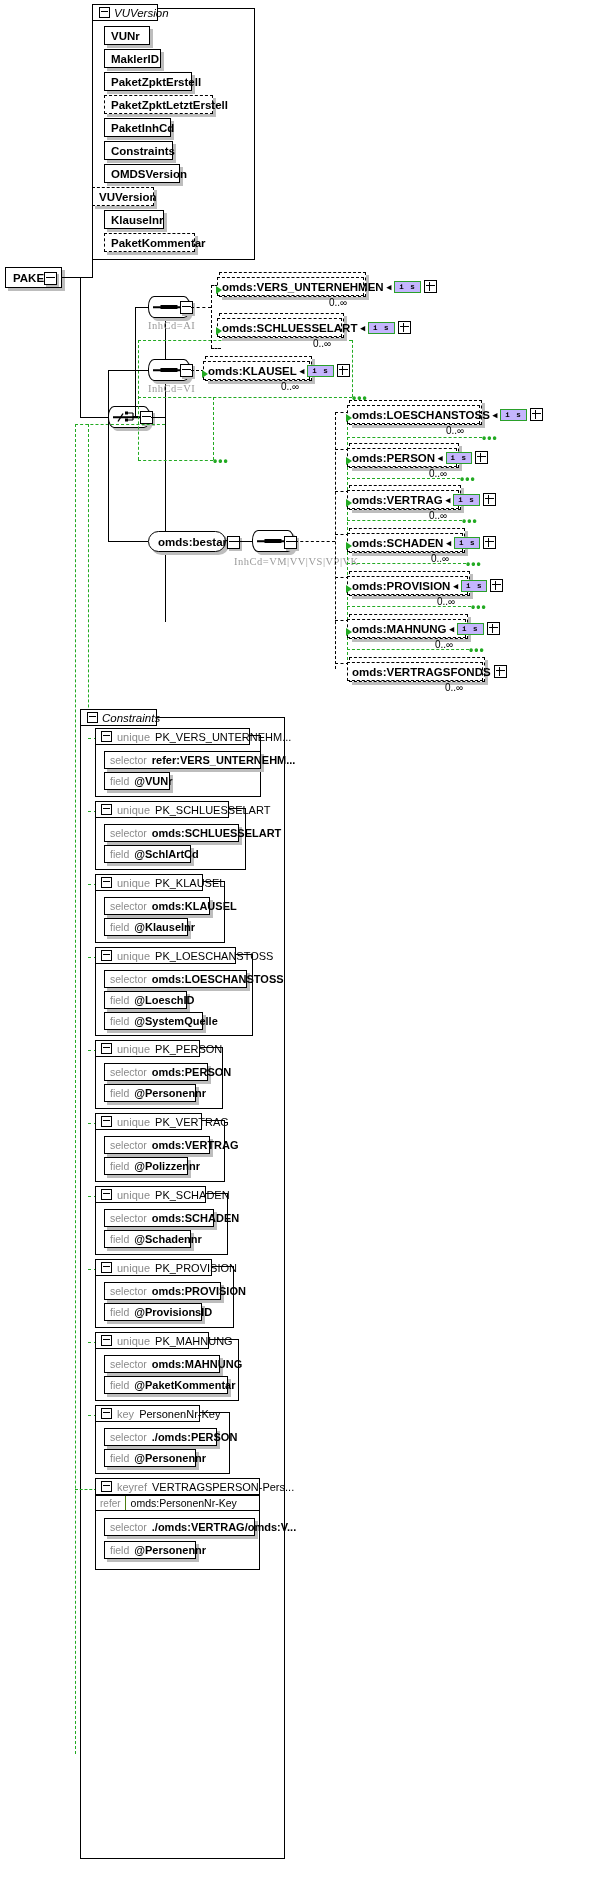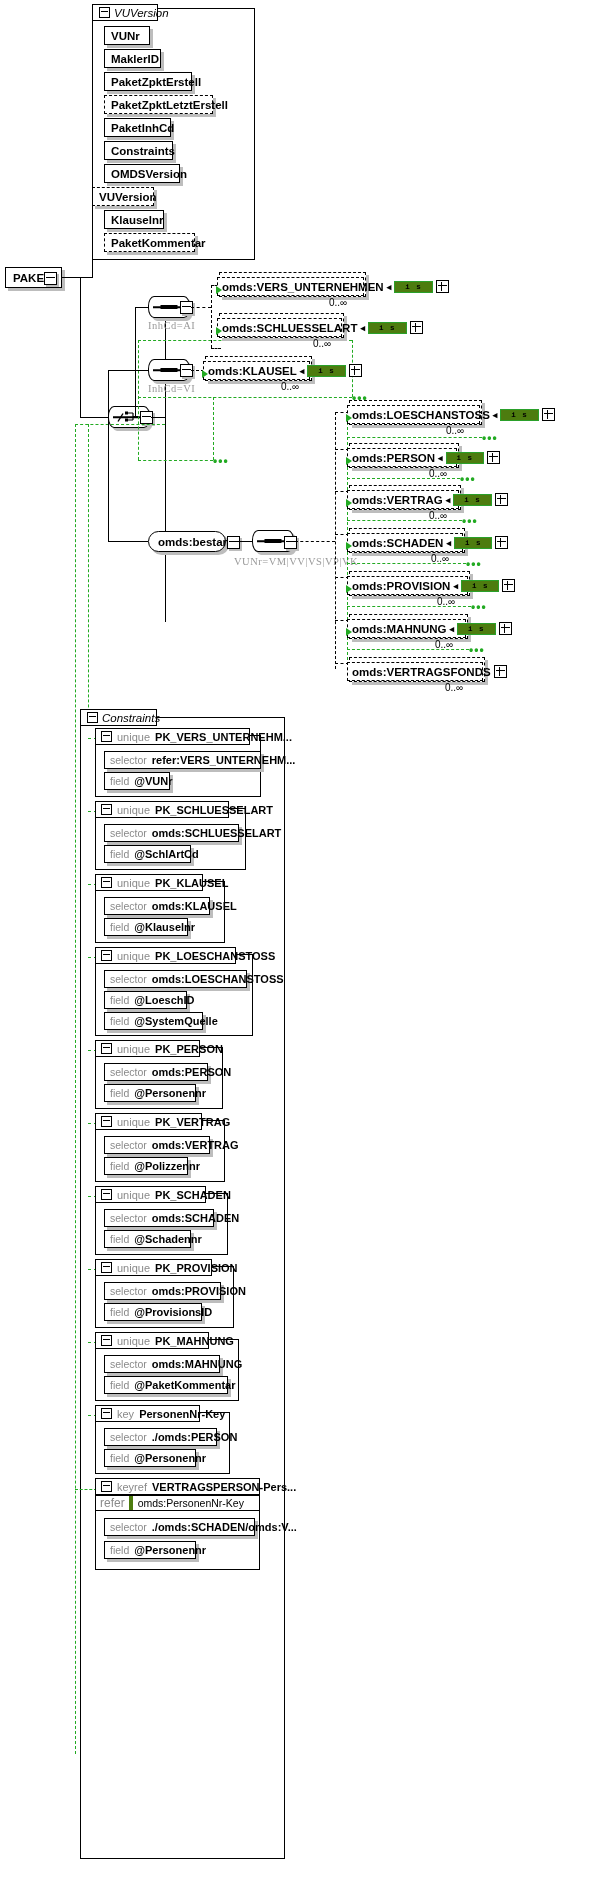--- a/index.html
+++ b/index.html
@@ -28,23 +28,23 @@
   .elem-wrap{position:absolute;}
   .elem-occ{position:absolute;left:0;top:0;border:1.3px dashed #000;
             box-sizing:border-box;background:#fff;box-shadow:3px 3px 0 0 #bdbdbd;}
   .elem{position:absolute;border:1.3px dashed #000;background:#fff;
         box-sizing:border-box;height:19px;display:flex;align-items:center;
         gap:3px;padding:0 4px;white-space:nowrap;font-weight:bold;font-size:11.5px;}
   .occ-label{position:absolute;font-size:10px;color:#000;white-space:nowrap;}
 
   
   .isbadge{display:inline-flex;align-items:center;justify-content:center;
-           border:1px solid #2aa02a;background:#4d7c0f;color:#000;
+           border:1px solid #2aa02a;background:#c4b5fd;color:#000;
            font-size:7.5px;font-weight:bold;letter-spacing:1px;
-           height:10px;padding:0 10px;font-family:"Liberation Mono",monospace;}
+           height:10px;padding:0 4px;font-family:"Liberation Mono",monospace;}
   .plusbox{display:inline-block;width:11px;height:11px;border:1.3px solid #000;
            background:#fff;position:relative;flex:0 0 auto;}
   .plusbox::before{content:"";position:absolute;left:1px;right:1px;top:4px;height:1px;background:#000;}
   .plusbox::after{content:"";position:absolute;top:1px;bottom:1px;left:4px;width:1px;background:#000;}
   .minibox{display:inline-block;width:11px;height:11px;border:1.5px solid #000;
            background:#fff;position:relative;flex:0 0 auto;box-shadow:2px 2px 0 0 #bdbdbd;}
   .minibox::before{content:"";position:absolute;left:1px;right:1px;top:4px;height:1px;background:#000;}
 
   
   .ln{position:absolute;background:#000;}
@@ -83,29 +83,29 @@
         box-sizing:border-box;display:flex;align-items:center;gap:5px;
         padding:0 7px;font-weight:bold;font-size:11.5px;
         box-shadow:3px 3px 0 0 #bdbdbd;}
 
   
   .cblock{position:absolute;border:1px solid #000;background:#fff;box-sizing:border-box;}
   .chead{position:absolute;border:1px solid #000;background:#fff;box-sizing:border-box;
          height:17px;display:flex;align-items:center;gap:5px;padding:0 5px;
          white-space:nowrap;z-index:4;}
   .chead .kind{color:#8a8a8a;font-weight:normal;font-size:11px;}
-  .chead .cname{font-weight:bold;font-size:11px;}
+  .chead .cname{font-weight:normal;font-size:11px;}
   .crow{position:absolute;border:1.3px solid #000;background:#fff;box-sizing:border-box;
         height:18px;display:flex;align-items:center;gap:5px;padding:0 5px;
         white-space:nowrap;box-shadow:3px 3px 0 0 #bdbdbd;}
   .crow .lbl{color:#8a8a8a;font-weight:normal;font-size:10.5px;}
   .crow .val{font-weight:bold;font-size:11px;}
   .crefer{position:absolute;border:1px solid #000;background:#fff;box-sizing:border-box;
         height:16px;display:flex;align-items:center;white-space:nowrap;}
-  .crefer .lbl{color:#8a8a8a;font-size:12px;padding:0 4px;border-right:4px solid #4d7c0f;
+  .crefer .lbl{color:#8a8a8a;font-size:10px;padding:0 4px;border-right:1px solid #4d7c0f;
         height:100%;display:flex;align-items:center;}
   .crefer .val{font-size:10.5px;padding:0 5px;}
 </style>
 </head>
 <body>
 
 <div class="canvas">
 
   <div class="frame" style="left:92px;top:8px;width:163px;height:252px;"></div>
   <div class="frame-tab" style="left:92px;top:4px;width:66px;">
@@ -241,21 +241,21 @@
   <div class="roundnode" style="left:148px;top:531px;width:78px;">
     <span>omds:bestand</span>
   </div>
   <div class="minibox" style="position:absolute;left:227px;top:536px;"></div>
   <div class="ln lnh" style="left:238px;top:541px;width:14px;"></div>
 
   <div class="comp" style="left:252px;top:530px;">
     <span class="seqdots"></span>
   </div>
   <div class="minibox" style="position:absolute;left:284px;top:536px;"></div>
-  <div class="complabel" style="left:234px;top:556px;">VUNr=VM|VV|VS|VP|VK</div>
+  <div class="complabel" style="left:234px;top:556px;">InhCd=VM|VV|VS|VP|VK</div>
   <div class="dashh" style="left:295px;top:541px;width:40px;"></div>
   <div class="dashv" style="left:335px;top:412px;height:257px;"></div>
 
   <div class="gdashv" style="left:347px;top:412px;height:258px;"></div>
 
   <div class="dashh" style="left:335px;top:412px;width:14px;"></div>
   <div class="elem-wrap" style="left:349px;top:400px;">
     <div class="elem-occ" style="width:133px;height:25px;"></div>
     <div class="elem" style="left:-2px;top:5px;width:133px;">
       <span>omds:LOESCHANSTOSS</span>
@@ -529,21 +529,21 @@
     <span class="minus"></span>
     <span class="kind">keyref</span>
     <span class="cname">VERTRAGSPERSON-Pers...</span>
   </div>
   <div class="crefer" style="left:95px;top:1495px;width:165px;">
     <span class="lbl">refer</span>
     <span class="val">omds:PersonenNr-Key</span>
   </div>
   <div class="crow" style="left:104px;top:1518px;width:151px;">
     <span class="lbl">selector</span>
-    <span class="val">./omds:SCHADEN/omds:V...</span>
+    <span class="val">./omds:VERTRAG/omds:V...</span>
   </div>
   <div class="crow" style="left:104px;top:1541px;width:92px;">
     <span class="lbl">field</span>
     <span class="val">@Personennr</span>
   </div>
   <div class="gdashh" style="left:75px;top:1489px;width:22px;"></div>
 
 </div>
 
 </body></html>

